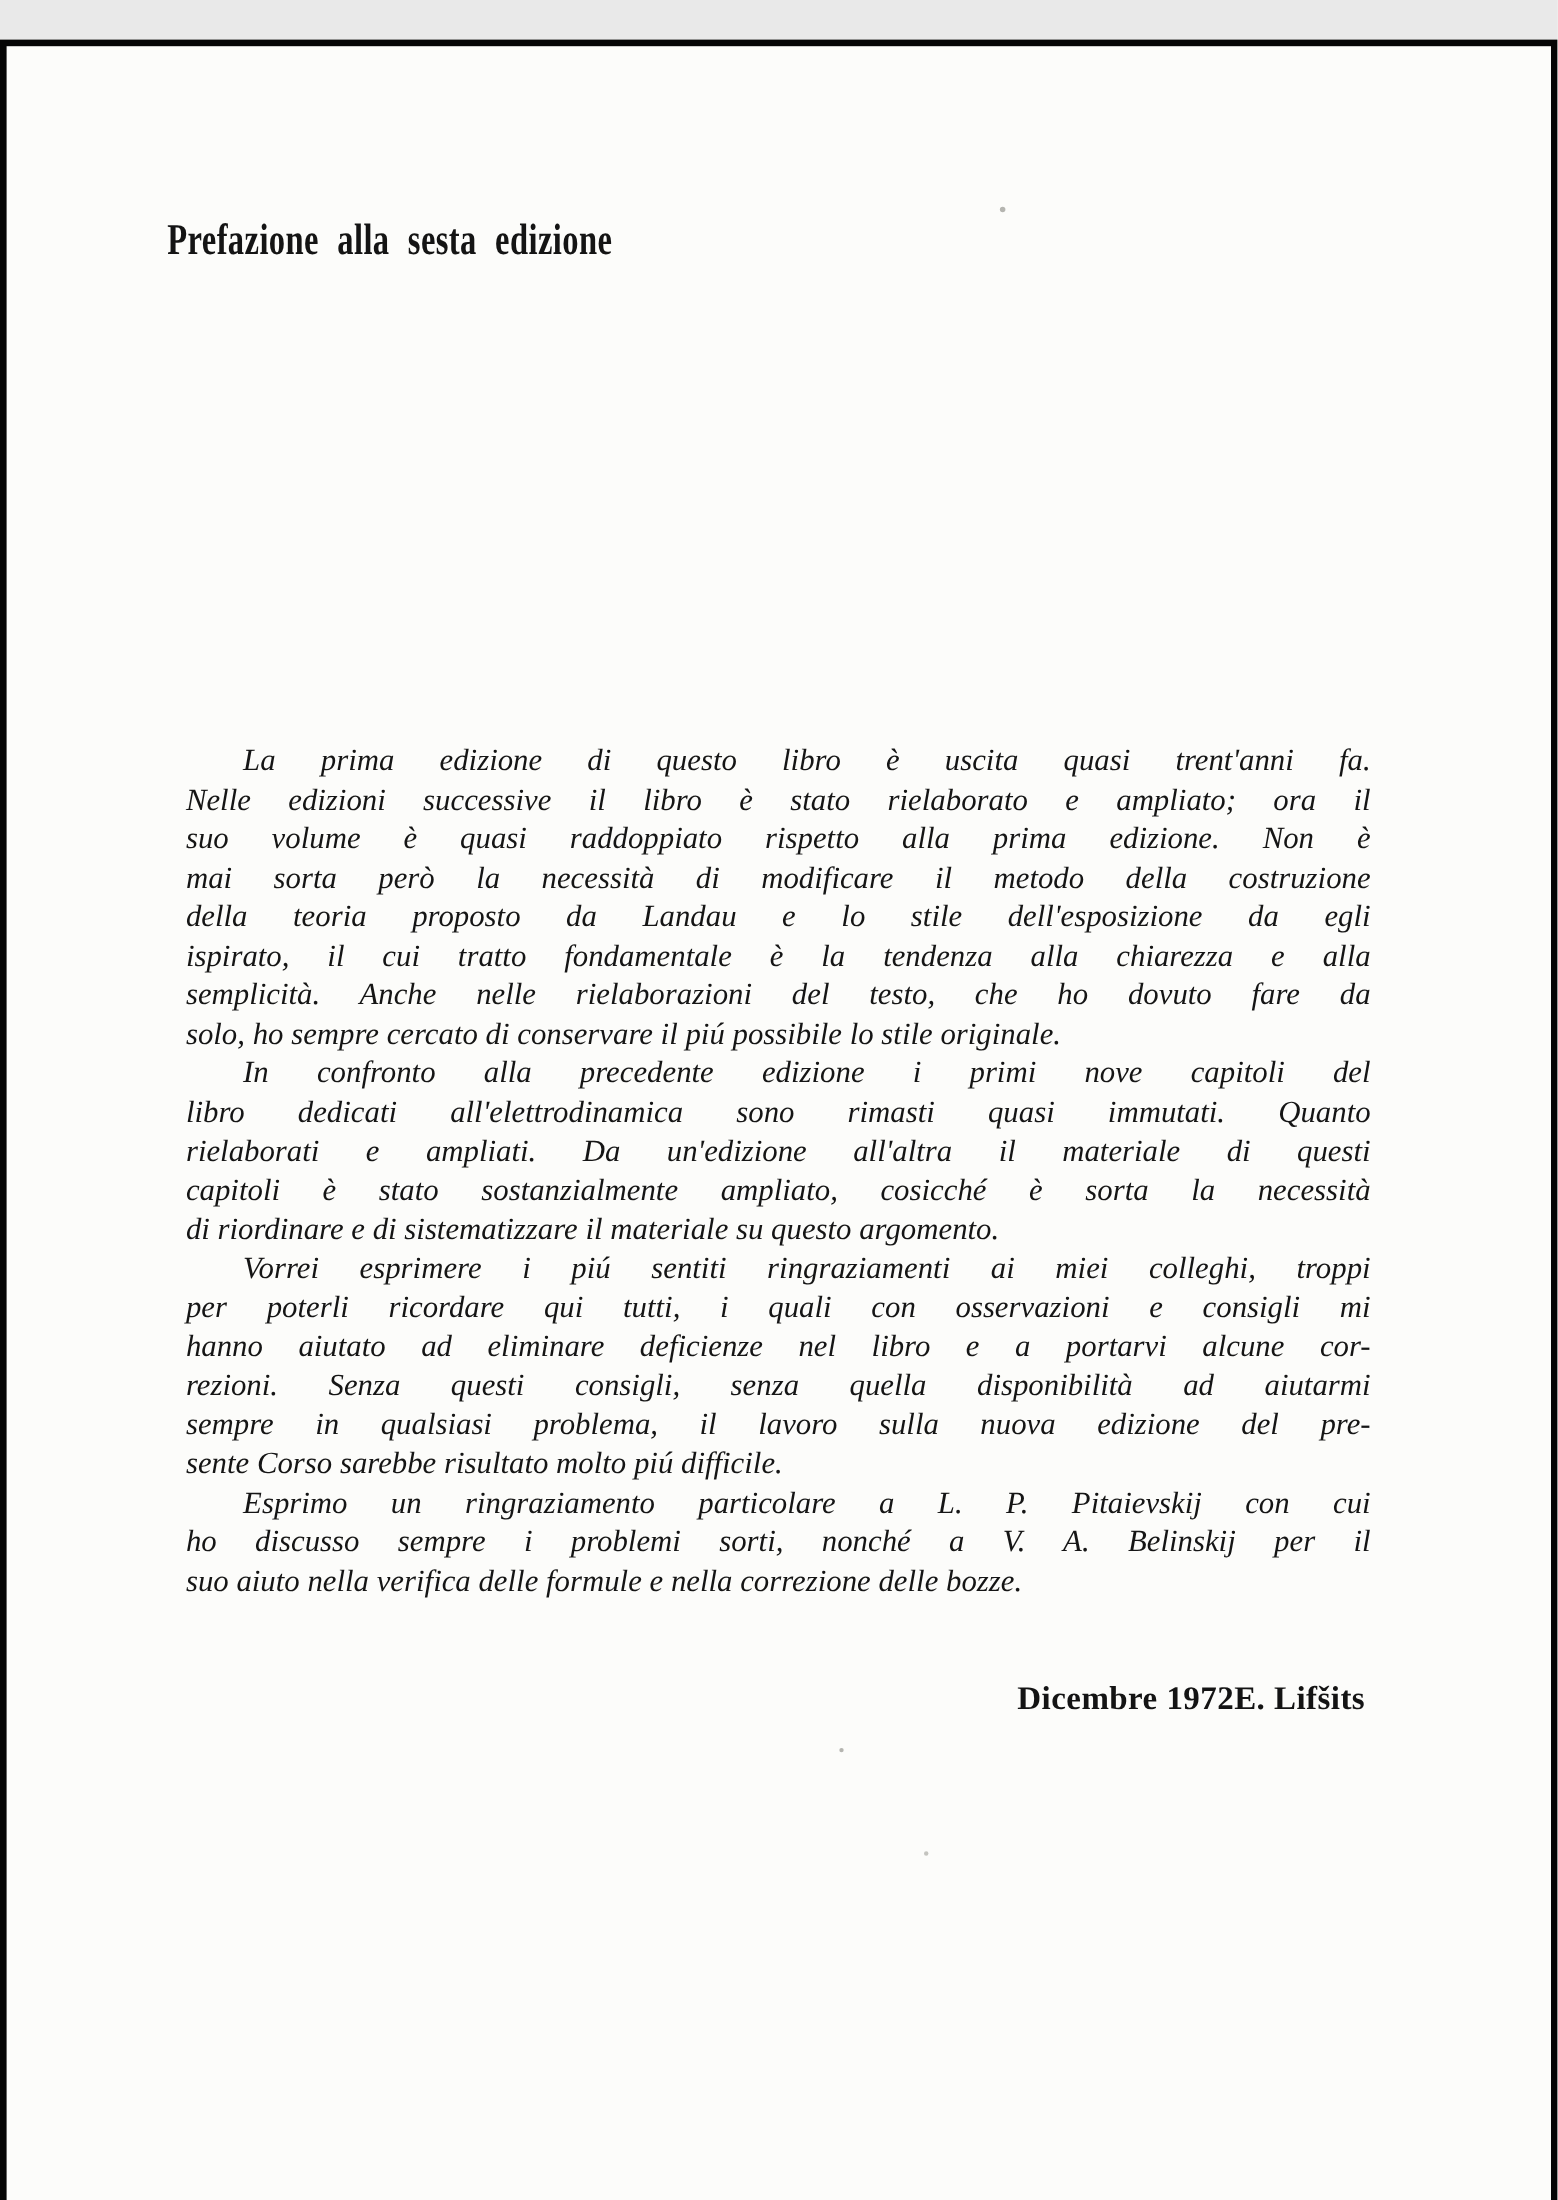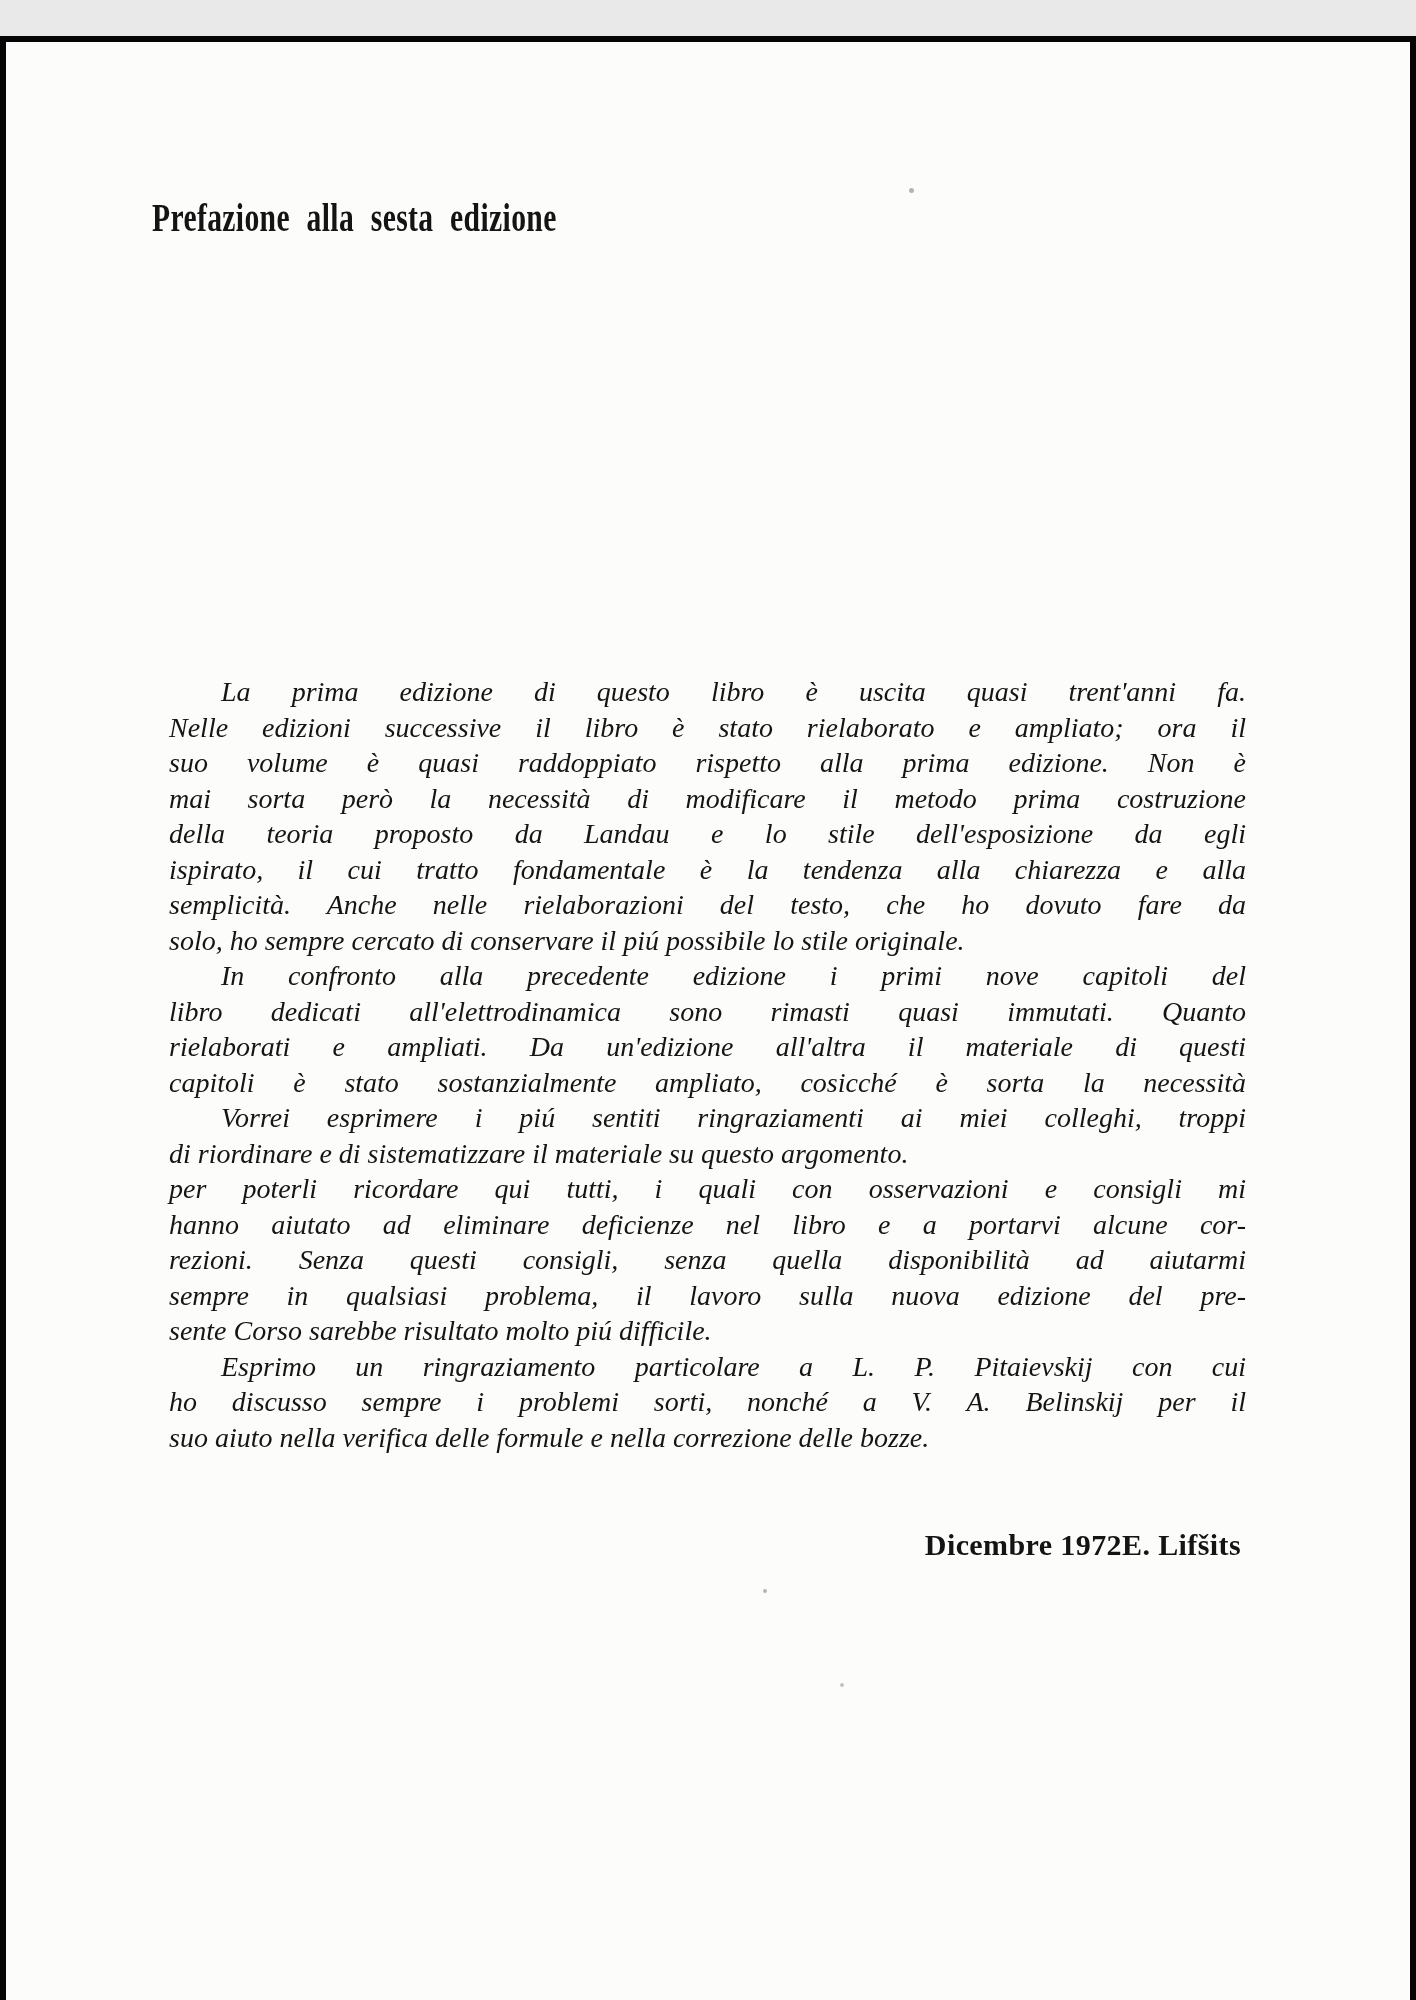--- a/index.html
+++ b/index.html
@@ -67,31 +67,31 @@
 <body>
 
 <div class="page">
 
   <h1 class="title" style="margin:0; font-size:40px;">Prefazione alla sesta edizione</h1>
 
   <div class="body-block">
       <div class="line indent">La prima edizione di questo libro è uscita quasi trent'anni fa.</div>
       <div class="line">Nelle edizioni successive il libro è stato rielaborato e ampliato; ora il</div>
       <div class="line">suo volume è quasi raddoppiato rispetto alla prima edizione. Non è</div>
-      <div class="line">mai sorta però la necessità di modificare il metodo prima costruzione</div>
+      <div class="line">mai sorta però la necessità di modificare il metodo della costruzione</div>
       <div class="line">della teoria proposto da Landau e lo stile dell'esposizione da egli</div>
       <div class="line">ispirato, il cui tratto fondamentale è la tendenza alla chiarezza e alla</div>
       <div class="line">semplicità. Anche nelle rielaborazioni del testo, che ho dovuto fare da</div>
       <div class="line para-end">solo, ho sempre cercato di conservare il piú possibile lo stile originale.</div>
       <div class="line indent">In confronto alla precedente edizione i primi nove capitoli del</div>
       <div class="line">libro dedicati all'elettrodinamica sono rimasti quasi immutati. Quanto</div>
       <div class="line">rielaborati e ampliati. Da un'edizione all'altra il materiale di questi</div>
       <div class="line">capitoli è stato sostanzialmente ampliato, cosicché è sorta la necessità</div>
+      <div class="line para-end">di riordinare e di sistematizzare il materiale su questo argomento.</div>
       <div class="line indent">Vorrei esprimere i piú sentiti ringraziamenti ai miei colleghi, troppi</div>
-      <div class="line para-end">di riordinare e di sistematizzare il materiale su questo argomento.</div>
       <div class="line">per poterli ricordare qui tutti, i quali con osservazioni e consigli mi</div>
       <div class="line">hanno aiutato ad eliminare deficienze nel libro e a portarvi alcune cor-</div>
       <div class="line">rezioni. Senza questi consigli, senza quella disponibilità ad aiutarmi</div>
       <div class="line">sempre in qualsiasi problema, il lavoro sulla nuova edizione del pre-</div>
       <div class="line para-end">sente Corso sarebbe risultato molto piú difficile.</div>
       <div class="line indent">Esprimo un ringraziamento particolare a L. P. Pitaievskij con cui</div>
       <div class="line">ho discusso sempre i problemi sorti, nonché a V. A. Belinskij per il</div>
       <div class="line para-end">suo aiuto nella verifica delle formule e nella correzione delle bozze.</div>
     </div>
 

